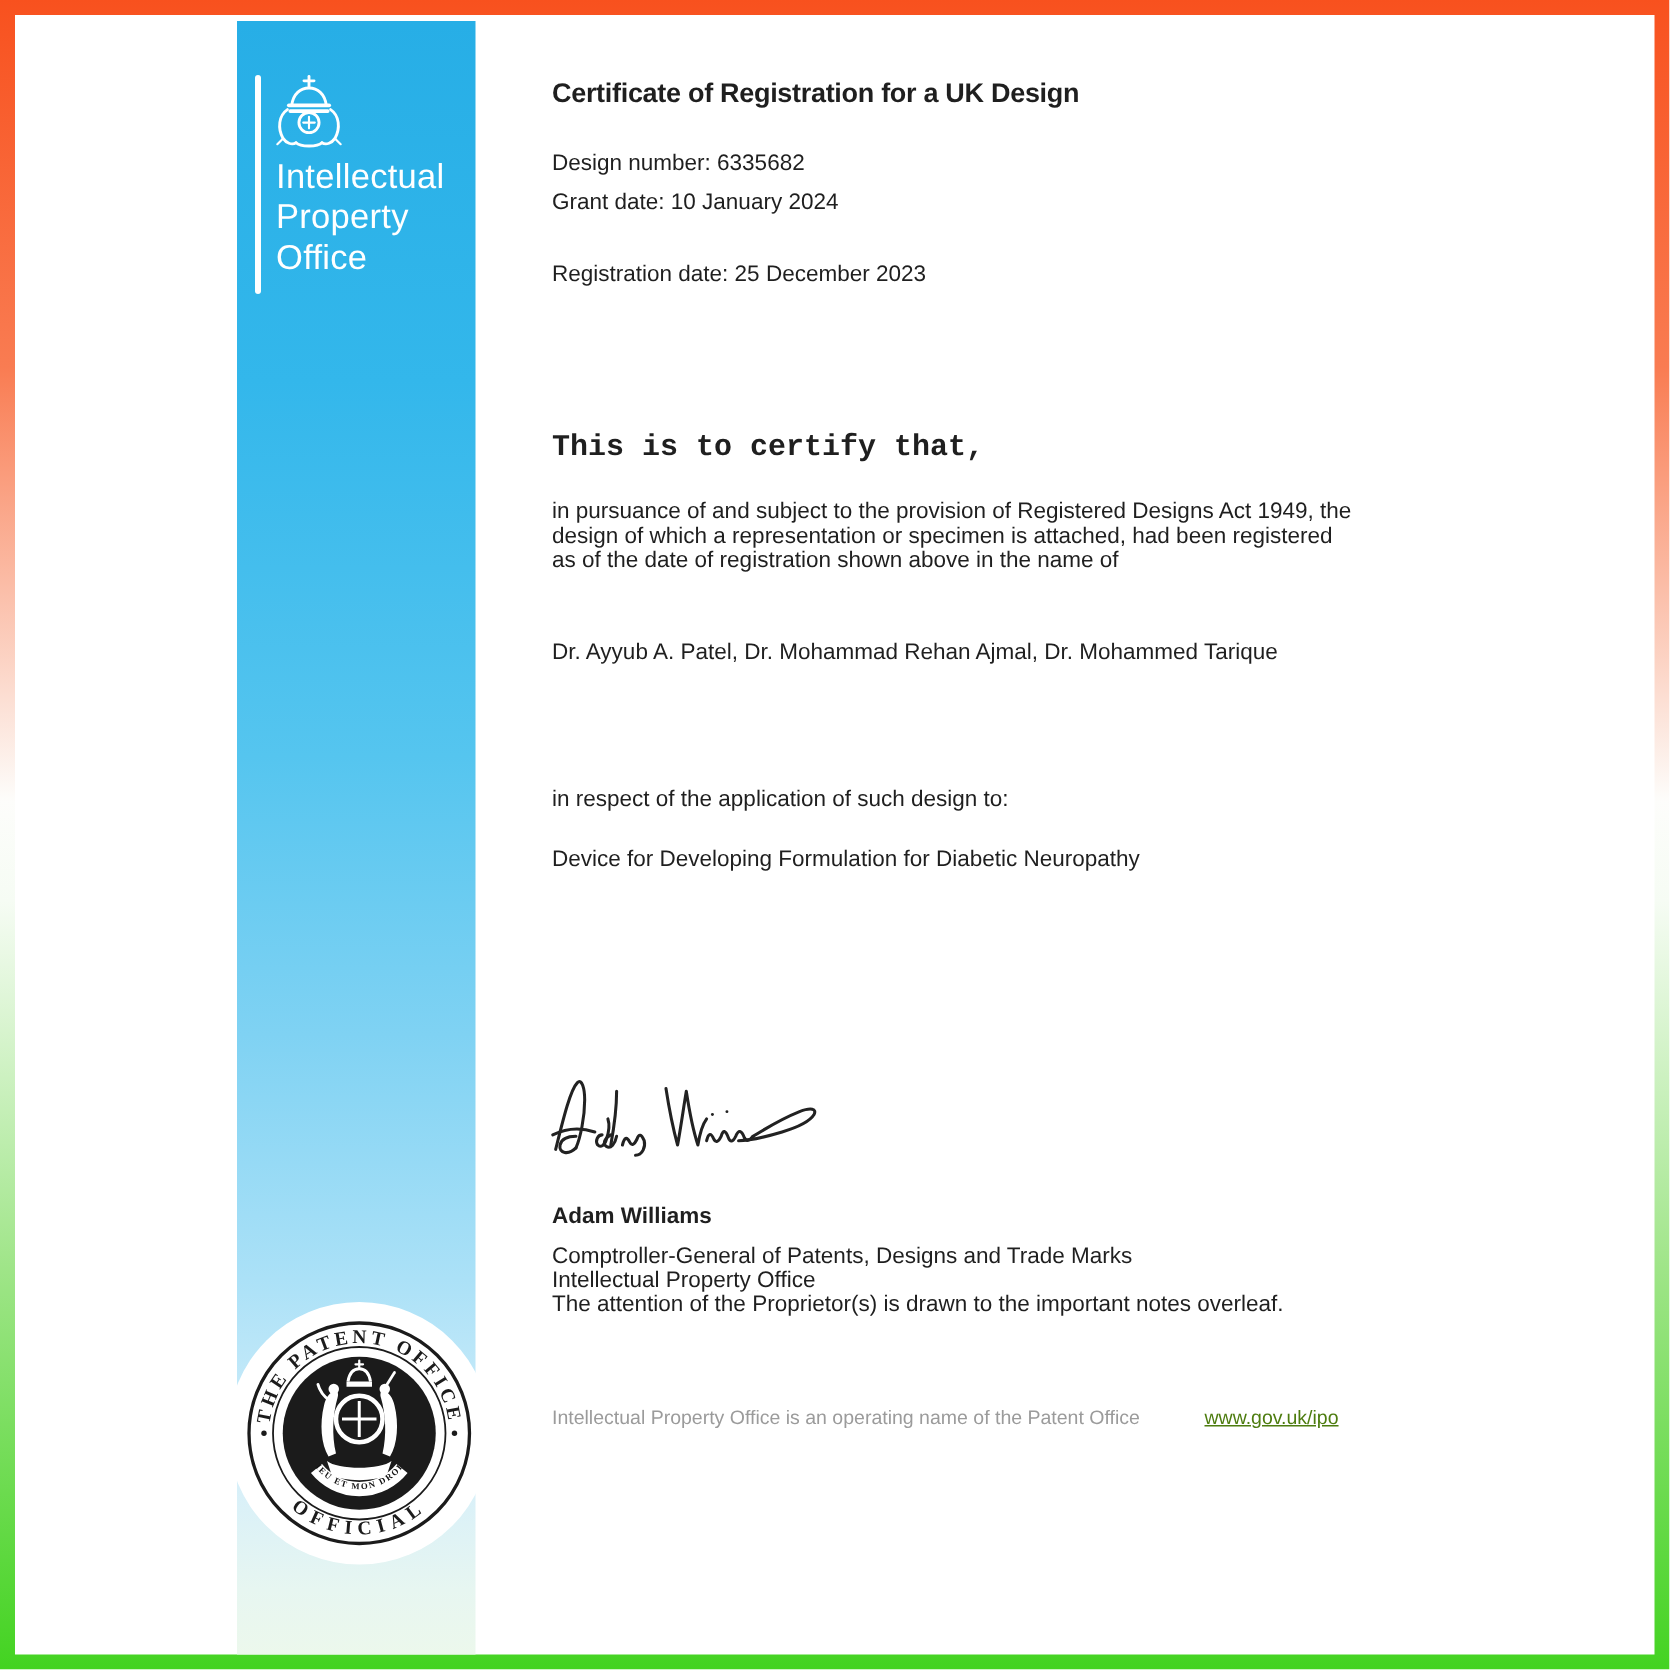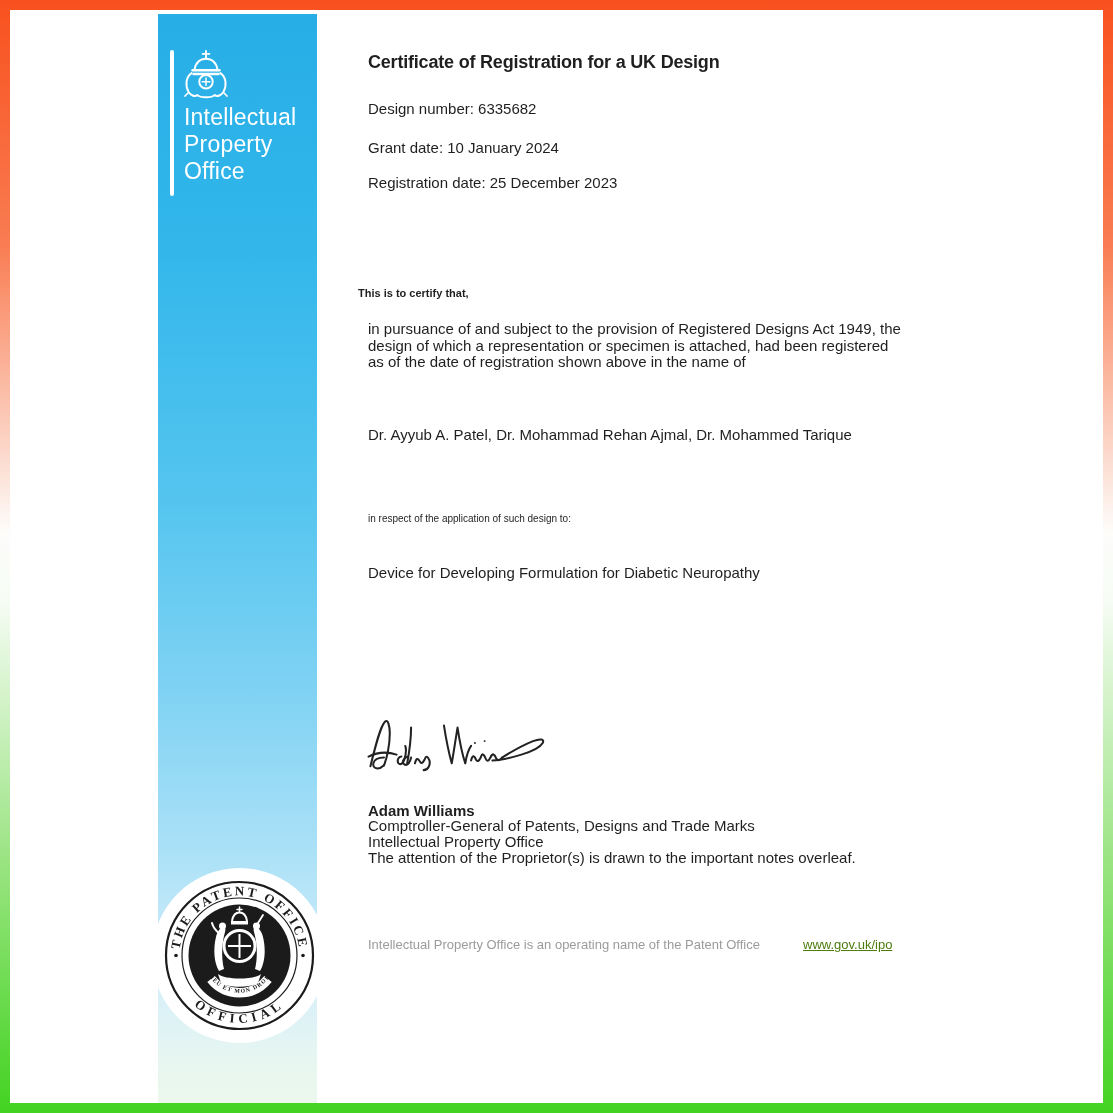--- a/index.html
+++ b/index.html
@@ -18,27 +18,27 @@
   .seal-halo{position:absolute;left:-6px;top:854px;width:175px;height:175px;border-radius:50%;background:#ffffff;}
   .seal-svg{position:absolute;left:11px;top:11px;width:153px;height:153px;}
   .seal-arc{font-family:"Liberation Serif",serif;font-weight:bold;font-size:13px;fill:#1b1b1b;letter-spacing:2.5px;}
   .seal-bottom{letter-spacing:4.5px;}
   .seal-motto{font-family:"Liberation Serif",serif;font-weight:bold;font-size:5.8px;fill:#111111;letter-spacing:1.1px;}
 
   .abs{position:absolute;color:#1f1f1f;}
   .title{left:358px;top:42px;font-size:18px;font-weight:bold;letter-spacing:-0.2px;}
   .meta{left:358px;font-size:15px;}
   .meta-1{top:90px;}
-  .meta-2{top:129px;text-align:right;}
+  .meta-2{top:116px;text-align:right;}
   .meta-3{top:164px;}
-  .certify-head{left:348px;top:277px;font-size:11px;font-weight:bold;}
-  .pre{white-space:pre-line;}
+  .certify-head{left:358px;top:277px;font-size:20px;font-weight:bold;font-family:Liberation Mono, monospace;}
+  .pre{white-space:pre-line;margin-top:12px;}
   .certify-body{left:358px;top:311px;width:600px;font-size:15px;line-height:16.5px;}
   .names{left:358px;top:416px;font-size:15px;}
-  .respect{left:358px;top:503px;font-size:10px;}
+  .respect{left:358px;top:514px;font-size:15px;}
   .device{left:358px;top:554px;font-size:15px;}
   .classif{left:358px;top:594px;width:600px;font-size:15px;line-height:16px;}
   .signature{left:356px;top:704px;width:185px;height:60px;}
   .sig-name{left:358px;top:792px;font-size:15px;font-weight:bold;}
   .sig-details{left:358px;top:808px;width:600px;font-size:15px;line-height:16px;}
   .footer{left:358px;top:927px;width:620px;font-size:13px;color:#9b9b9b;}
   .footer-link{position:absolute;left:435px;top:0;color:#4d7c0f;text-decoration:underline;font-size:13px;}
 </style>
 </head>
 <body>

